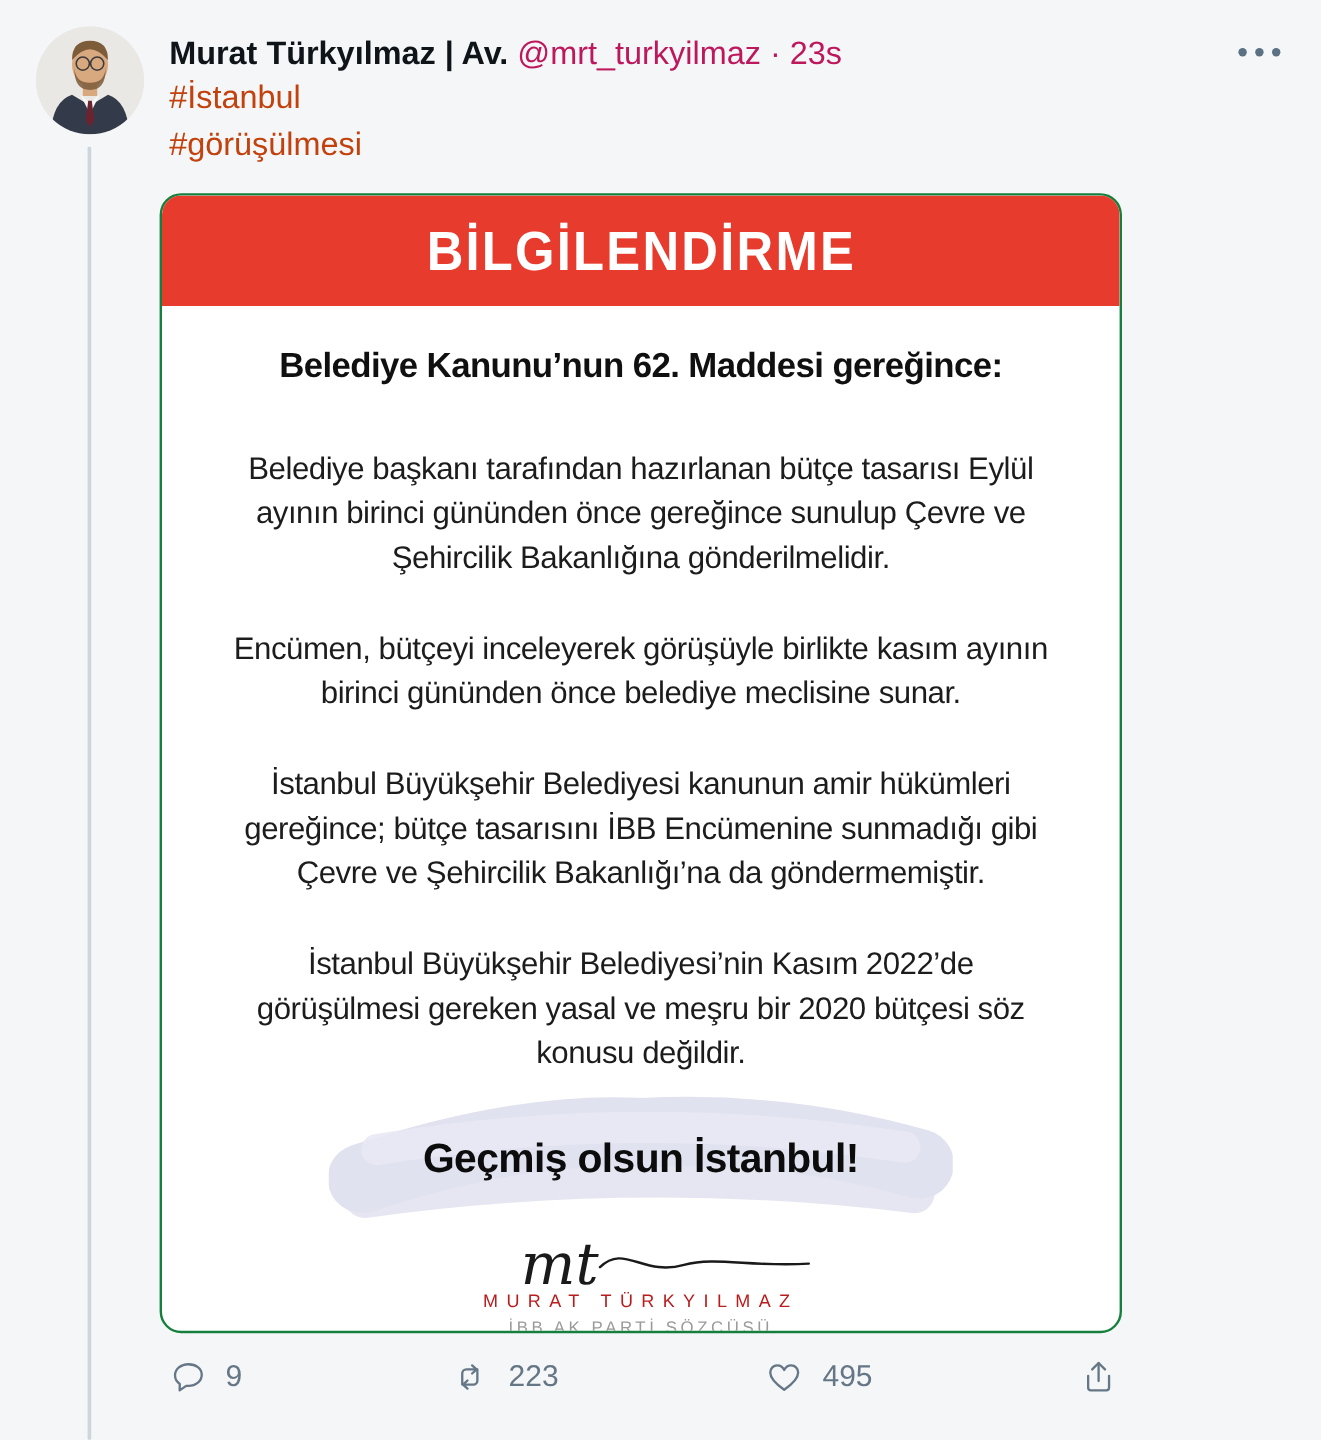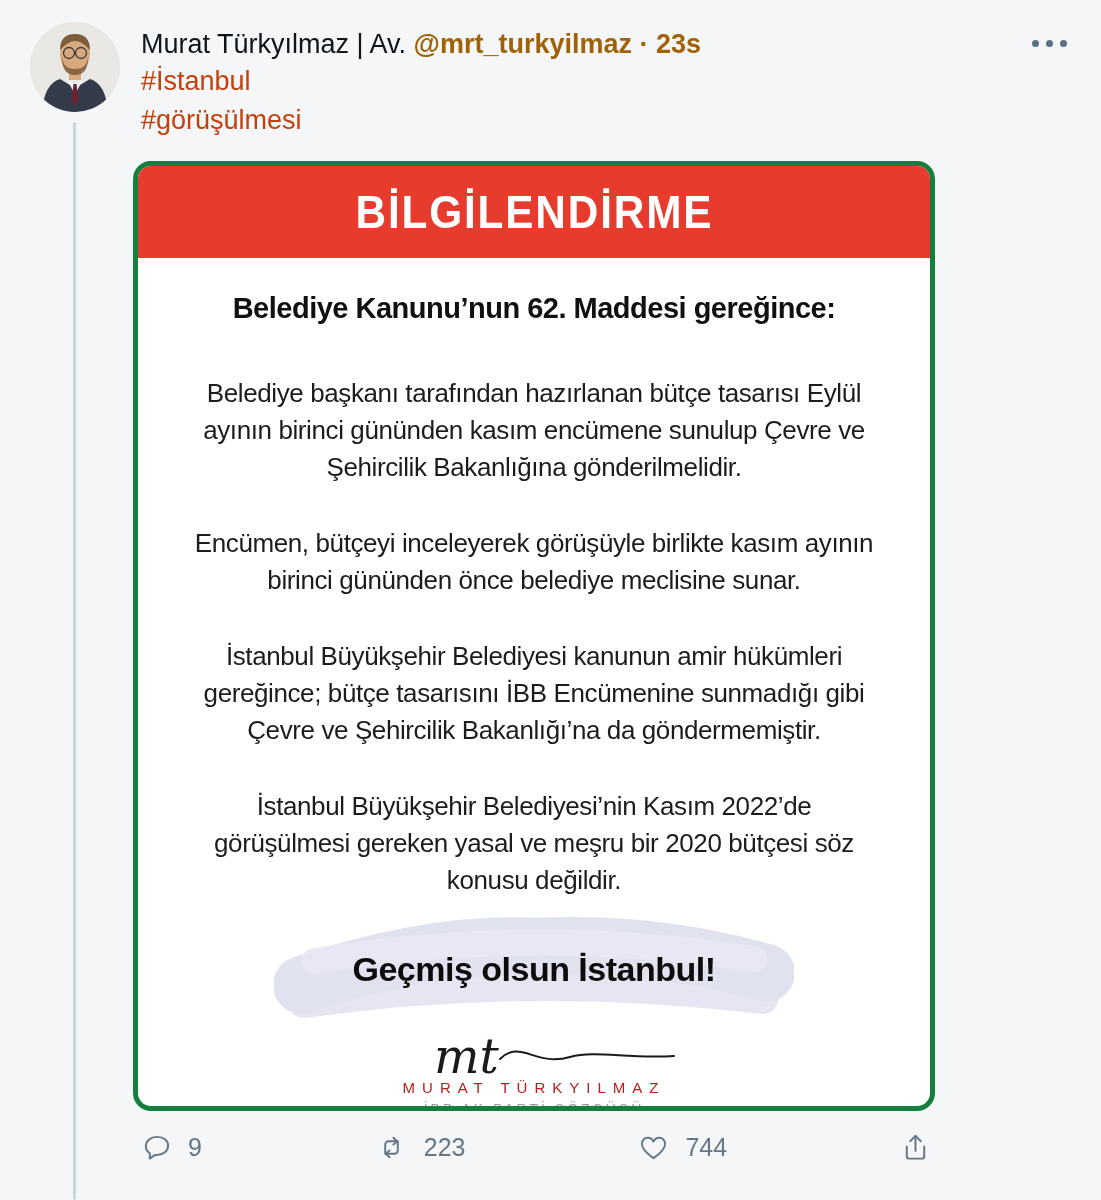--- a/index.html
+++ b/index.html
@@ -7,29 +7,29 @@
   body {
     background: #f4f6f7;
     font-family: "Liberation Sans", "DejaVu Sans", sans-serif;
     position: relative;
     overflow: hidden;
   }
   .thread-line { position:absolute; left:73px; top:122px; width:3px; height:1078px; background:#ccd6dd; border-radius:2px; }
   .avatar { position:absolute; left:30px; top:22px; width:90px; height:90px; border-radius:50%; overflow:hidden; background:#e9e8e5; }
   .tweet-header { position:absolute; left:141px; top:26px; width:860px; }
   .name-line { font-size:27px; line-height:36px; color:#0f1419; white-space:nowrap; }
-  .name-line .display-name { font-weight:normal; }
-  .name-line .meta { color:#a16207; font-weight:bold; }
+  .name-line .display-name { font-weight:bold; }
+  .name-line .meta { color:#be185d; font-weight:normal; }
   .hashtag { display:block; font-size:27px; line-height:39px; color:#c2410c; cursor:pointer; width:max-content; }
   .more-btn { position:absolute; right:28px; top:34px; display:flex; gap:7px; padding:6px; cursor:pointer; }
   .more-btn .dot { width:7px; height:7px; border-radius:50%; background:#5b7083; }
 
   .card {
     position:absolute; left:133px; top:161px; width:802px; height:950px;
-    background:#ffffff; border:5px solid #15803d; border-radius:18px; overflow:hidden;
+    background:#ffffff; border:2px solid #15803d; border-radius:18px; overflow:hidden;
   }
   .banner { height:92px; background:#e73b2e; display:flex; align-items:center; justify-content:center; }
   .banner-title {
     color:#ffffff; font-size:46px; font-weight:bold; letter-spacing:2px;
     display:inline-block; transform:scaleX(0.92);
   }
   .card-heading {
     margin:34px 28px 0; text-align:center; font-size:29px; font-weight:bold;
     color:#101010; letter-spacing:-0.5px;
   }
@@ -97,21 +97,21 @@
   <span class="dot"></span>
 </div>
 
 <div class="card">
   <div class="banner">
     <span class="banner-title">BİLGİLENDİRME</span>
   </div>
 
   <div class="card-heading">Belediye Kanunu’nun 62. Maddesi gereğince:</div>
 
-  <div class="card-paragraph first">Belediye başkanı tarafından hazırlanan bütçe tasarısı Eylül ayının birinci gününden kasım encümene sunulup Çevre ve Şehircilik Bakanlığına gönderilmelidir.</div>
+  <div class="card-paragraph first">Belediye başkanı tarafından hazırlanan bütçe tasarısı Eylül ayının birinci gününden önce gereğince sunulup Çevre ve Şehircilik Bakanlığına gönderilmelidir.</div>
   <div class="card-paragraph">Encümen, bütçeyi inceleyerek görüşüyle birlikte kasım ayının birinci gününden önce belediye meclisine sunar.</div>
   <div class="card-paragraph">İstanbul Büyükşehir Belediyesi kanunun amir hükümleri gereğince; bütçe tasarısını İBB Encümenine sunmadığı gibi Çevre ve Şehircilik Bakanlığı’na da göndermemiştir.</div>
   <div class="card-paragraph">İstanbul Büyükşehir Belediyesi’nin Kasım 2022’de görüşülmesi gereken yasal ve meşru bir 2020 bütçesi söz konusu değildir.</div>
 
   <div class="highlight-wrap">
     <svg width="520" height="112" viewBox="0 0 520 112">
       <path d="M28 72 Q 160 28 262 34 Q 380 28 492 60" stroke="#e1e2ef" stroke-width="58" fill="none" stroke-linecap="round"></path>
       <path d="M30 88 Q 260 56 488 84" stroke="#e1e2ef" stroke-width="34" fill="none" stroke-linecap="round" opacity="0.85"></path>
       <path d="M40 48 Q 260 12 480 46" stroke="#e8e9f4" stroke-width="26" fill="none" stroke-linecap="round" opacity="0.9"></path>
     </svg>
@@ -141,21 +141,21 @@
       <path d="M18 6 l3.8 3.5 L18 13"></path>
       <path d="M22.5 9.5 V19 a3.5 3.5 0 0 1 -3.5 3.5 H10.5"></path>
       <path d="M14 19 l-3.8 3.5 L14 26"></path>
     </svg>
     <span class="action-count">223</span>
   </div>
   <div class="action-group">
     <svg width="31" height="31" viewBox="0 0 32 32" fill="none" stroke="currentColor" stroke-width="2" stroke-linecap="round" stroke-linejoin="round">
       <path d="M16 27 C8 21.5 4 17 4 12.2 4 8.5 6.8 6 10 6 c2.5 0 4.8 1.5 6 4 1.2 -2.5 3.5 -4 6 -4 3.2 0 6 2.5 6 6.2 C28 17 24 21.5 16 27 Z"></path>
     </svg>
-    <span class="action-count">744</span>
+    <span class="action-count">495</span>
   </div>
   <div class="action-group">
     <svg width="31" height="31" viewBox="0 0 32 32" fill="none" stroke="currentColor" stroke-width="2" stroke-linecap="round" stroke-linejoin="round">
       <path d="M16 19.5 V4"></path>
       <path d="M10.5 9.5 L16 4 l5.5 5.5"></path>
       <path d="M7 15 v10 a2.5 2.5 0 0 0 2.5 2.5 h13 a2.5 2.5 0 0 0 2.5 -2.5 V15"></path>
     </svg>
   </div>
 </div>
 

